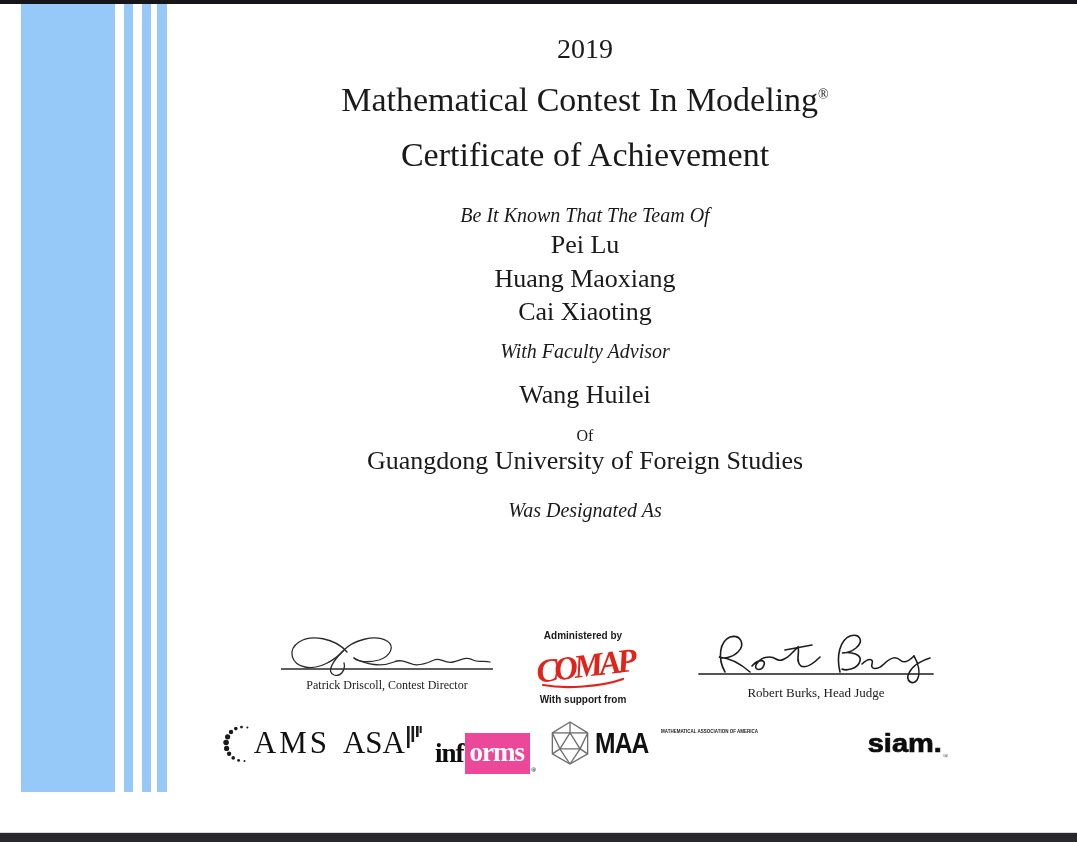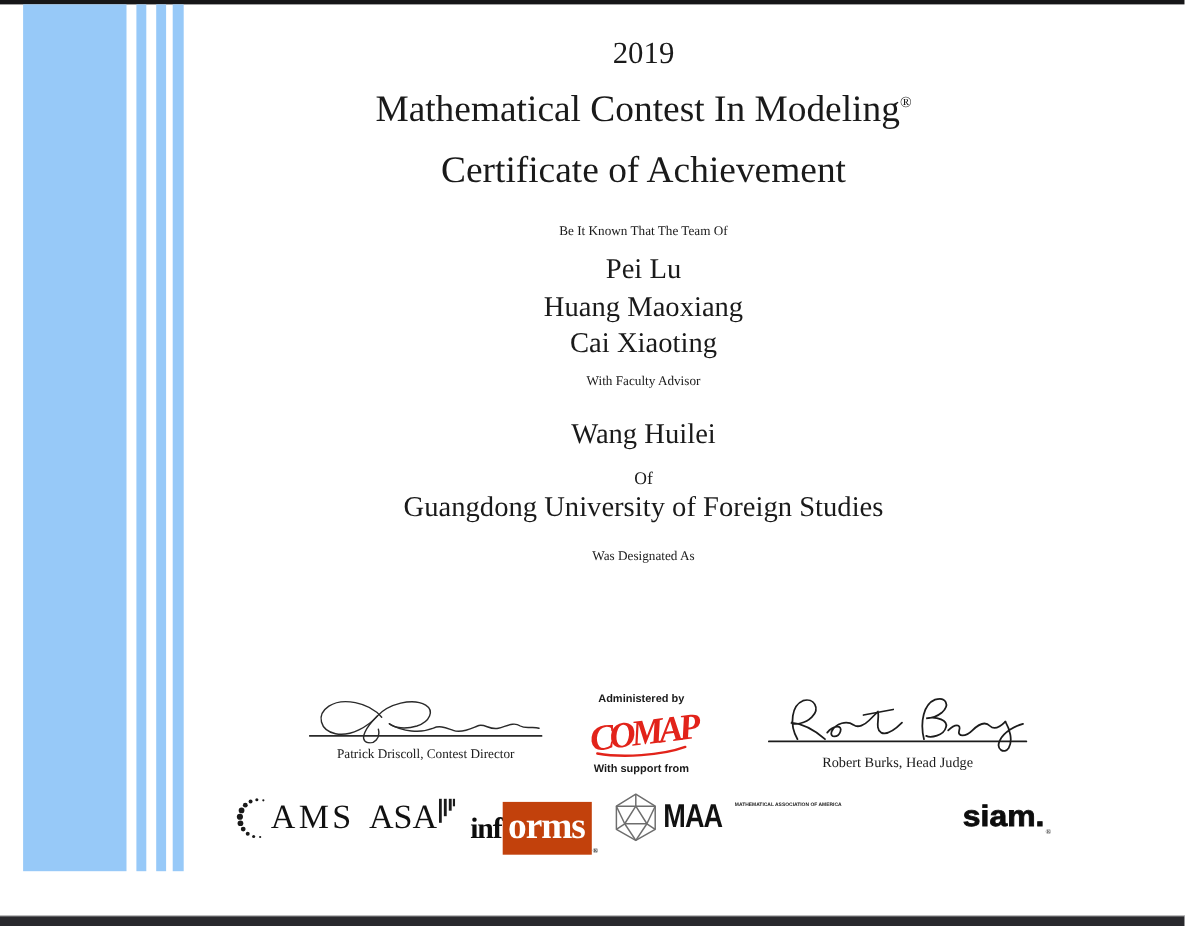--- a/index.html
+++ b/index.html
@@ -18,21 +18,21 @@
   .stripe.t1{left:124px;width:9px;}
   .stripe.t2{left:142px;width:9px;}
   .stripe.t3{left:157px;width:10px;}
   
   .content{position:absolute;left:96px;top:0;width:978px;height:796px;}
   .line{position:absolute;left:0;right:0;text-align:center;line-height:1.15;white-space:nowrap;}
   .year{top:33px;font-size:28px;}
   .title{top:80px;font-size:34px;}
   .title .reg{font-size:14px;vertical-align:super;}
   .subtitle{top:135px;font-size:34px;}
-  .small{font-size:12px;}
+  .small{font-size:20px;font-style:italic;}
   .team-intro{top:204px;}
   .member0{top:230px;font-size:26px;}
   .member1{top:264px;font-size:26px;}
   .member2{top:297px;font-size:26px;}
   .advisor-intro{top:340px;}
   .advisor{top:380px;font-size:26px;}
   .of{top:427px;font-size:16px;}
   .institution{top:446px;font-size:26px;}
   .designated{top:499px;}
   .designation{top:523px;font-size:26px;}
@@ -50,21 +50,21 @@
   .sigblock svg{margin:0 auto;}
   
   .logos{position:absolute;left:96px;top:712px;width:978px;height:62px;
          display:flex;justify-content:center;align-items:center;gap:13px;}
   .logo{display:flex;align-items:center;color:#111;}
   .ams-text{font-size:31px;letter-spacing:3px;margin-left:2px;}
   .asa-text{font-size:31px;letter-spacing:0px;}
   .asa-bars{margin-left:2px;margin-top:-8px;}
   .informs{font-family:Liberation Serif, serif;font-weight:bold;align-items:center;margin-top:20px;}
   .inf{font-size:27px;letter-spacing:-1px;color:#0d0d0d;}
-  .orms{font-size:34px;letter-spacing:-1px;background:#c2410c;color:#fff;padding:4px 6px 6px 5px;margin-left:1px;}
+  .orms{font-size:27px;letter-spacing:-1px;background:#ec4899;color:#fff;padding:4px 6px 6px 5px;margin-left:1px;}
   .reg-tiny{font-size:7px;align-self:flex-end;margin-left:1px;color:#222;}
   .maa{gap:4px;}
   .maa-stack{display:flex;flex-direction:row;align-items:flex-start;line-height:1;}
   .maa-text{font-family:"Liberation Sans",sans-serif;font-weight:bold;font-size:30px;transform:scaleX(0.82);transform-origin:left center;letter-spacing:-1px;}
   .maa-caption{font-family:"Liberation Sans",sans-serif;font-weight:bold;font-size:9px;transform:scale(0.5);transform-origin:left top;white-space:nowrap;margin-top:1px;color:#222;}
   .siam-text{font-family:"Liberation Sans",sans-serif;font-weight:bold;font-size:29px;letter-spacing:0;color:#0d0d0d;-webkit-text-stroke:0.8px #0d0d0d;transform:scaleY(0.92);}
 </style>
 </head>
 <body>
 

